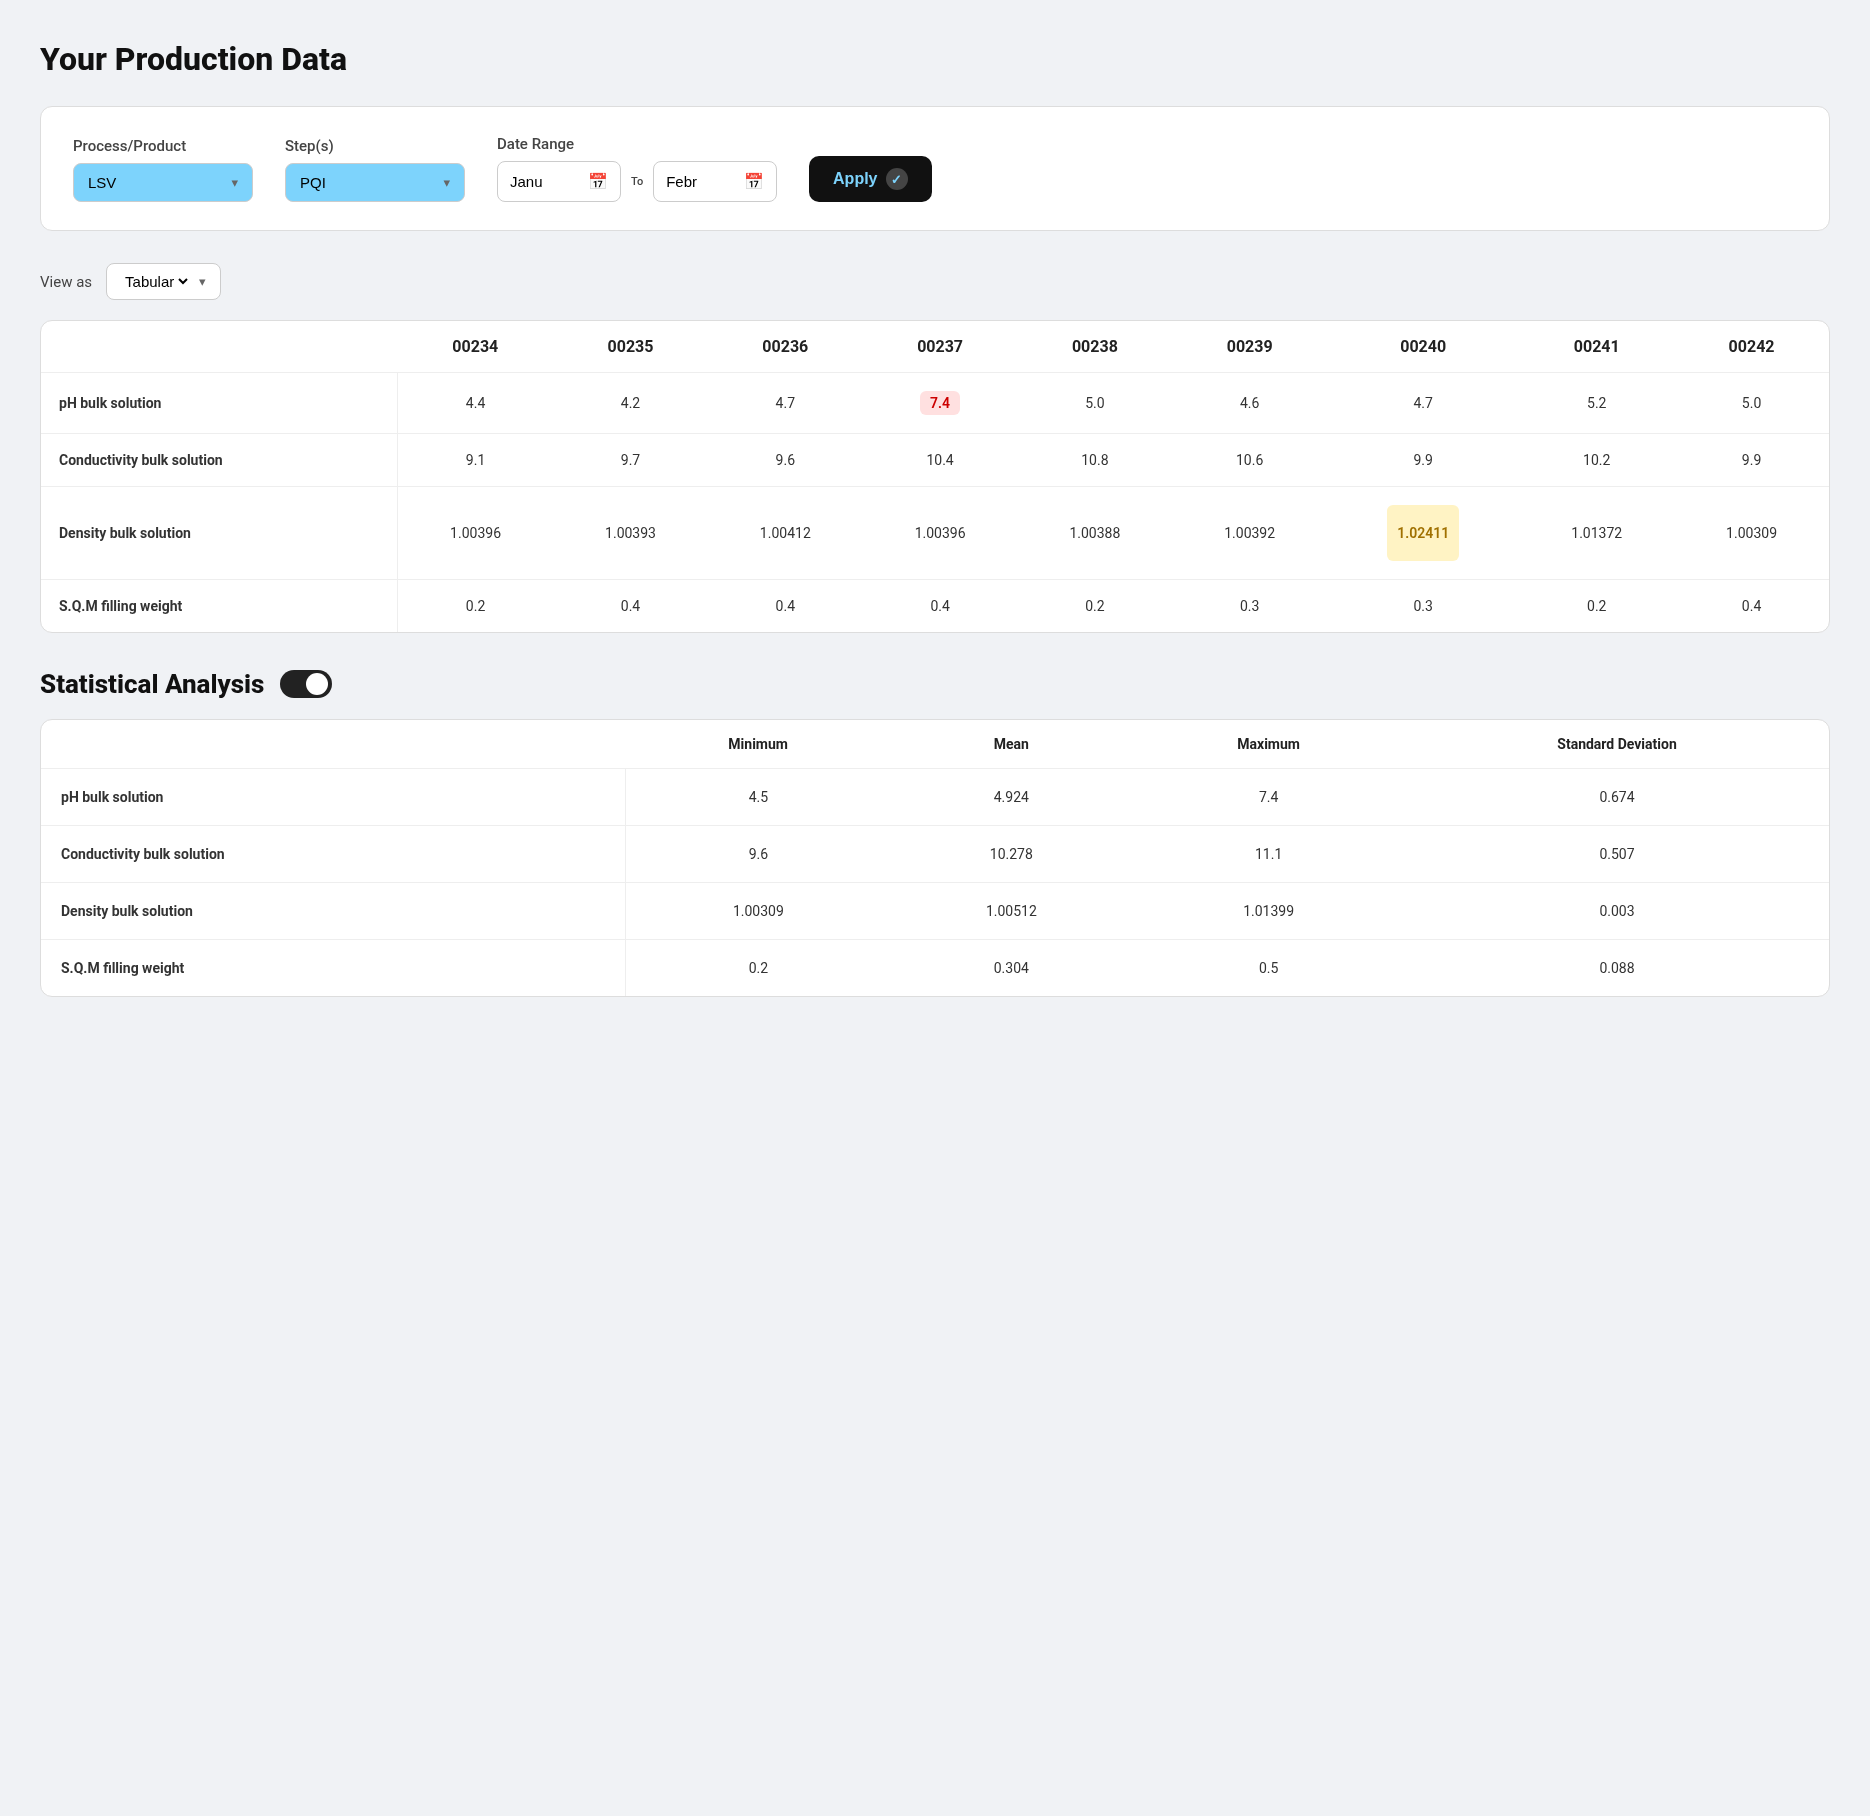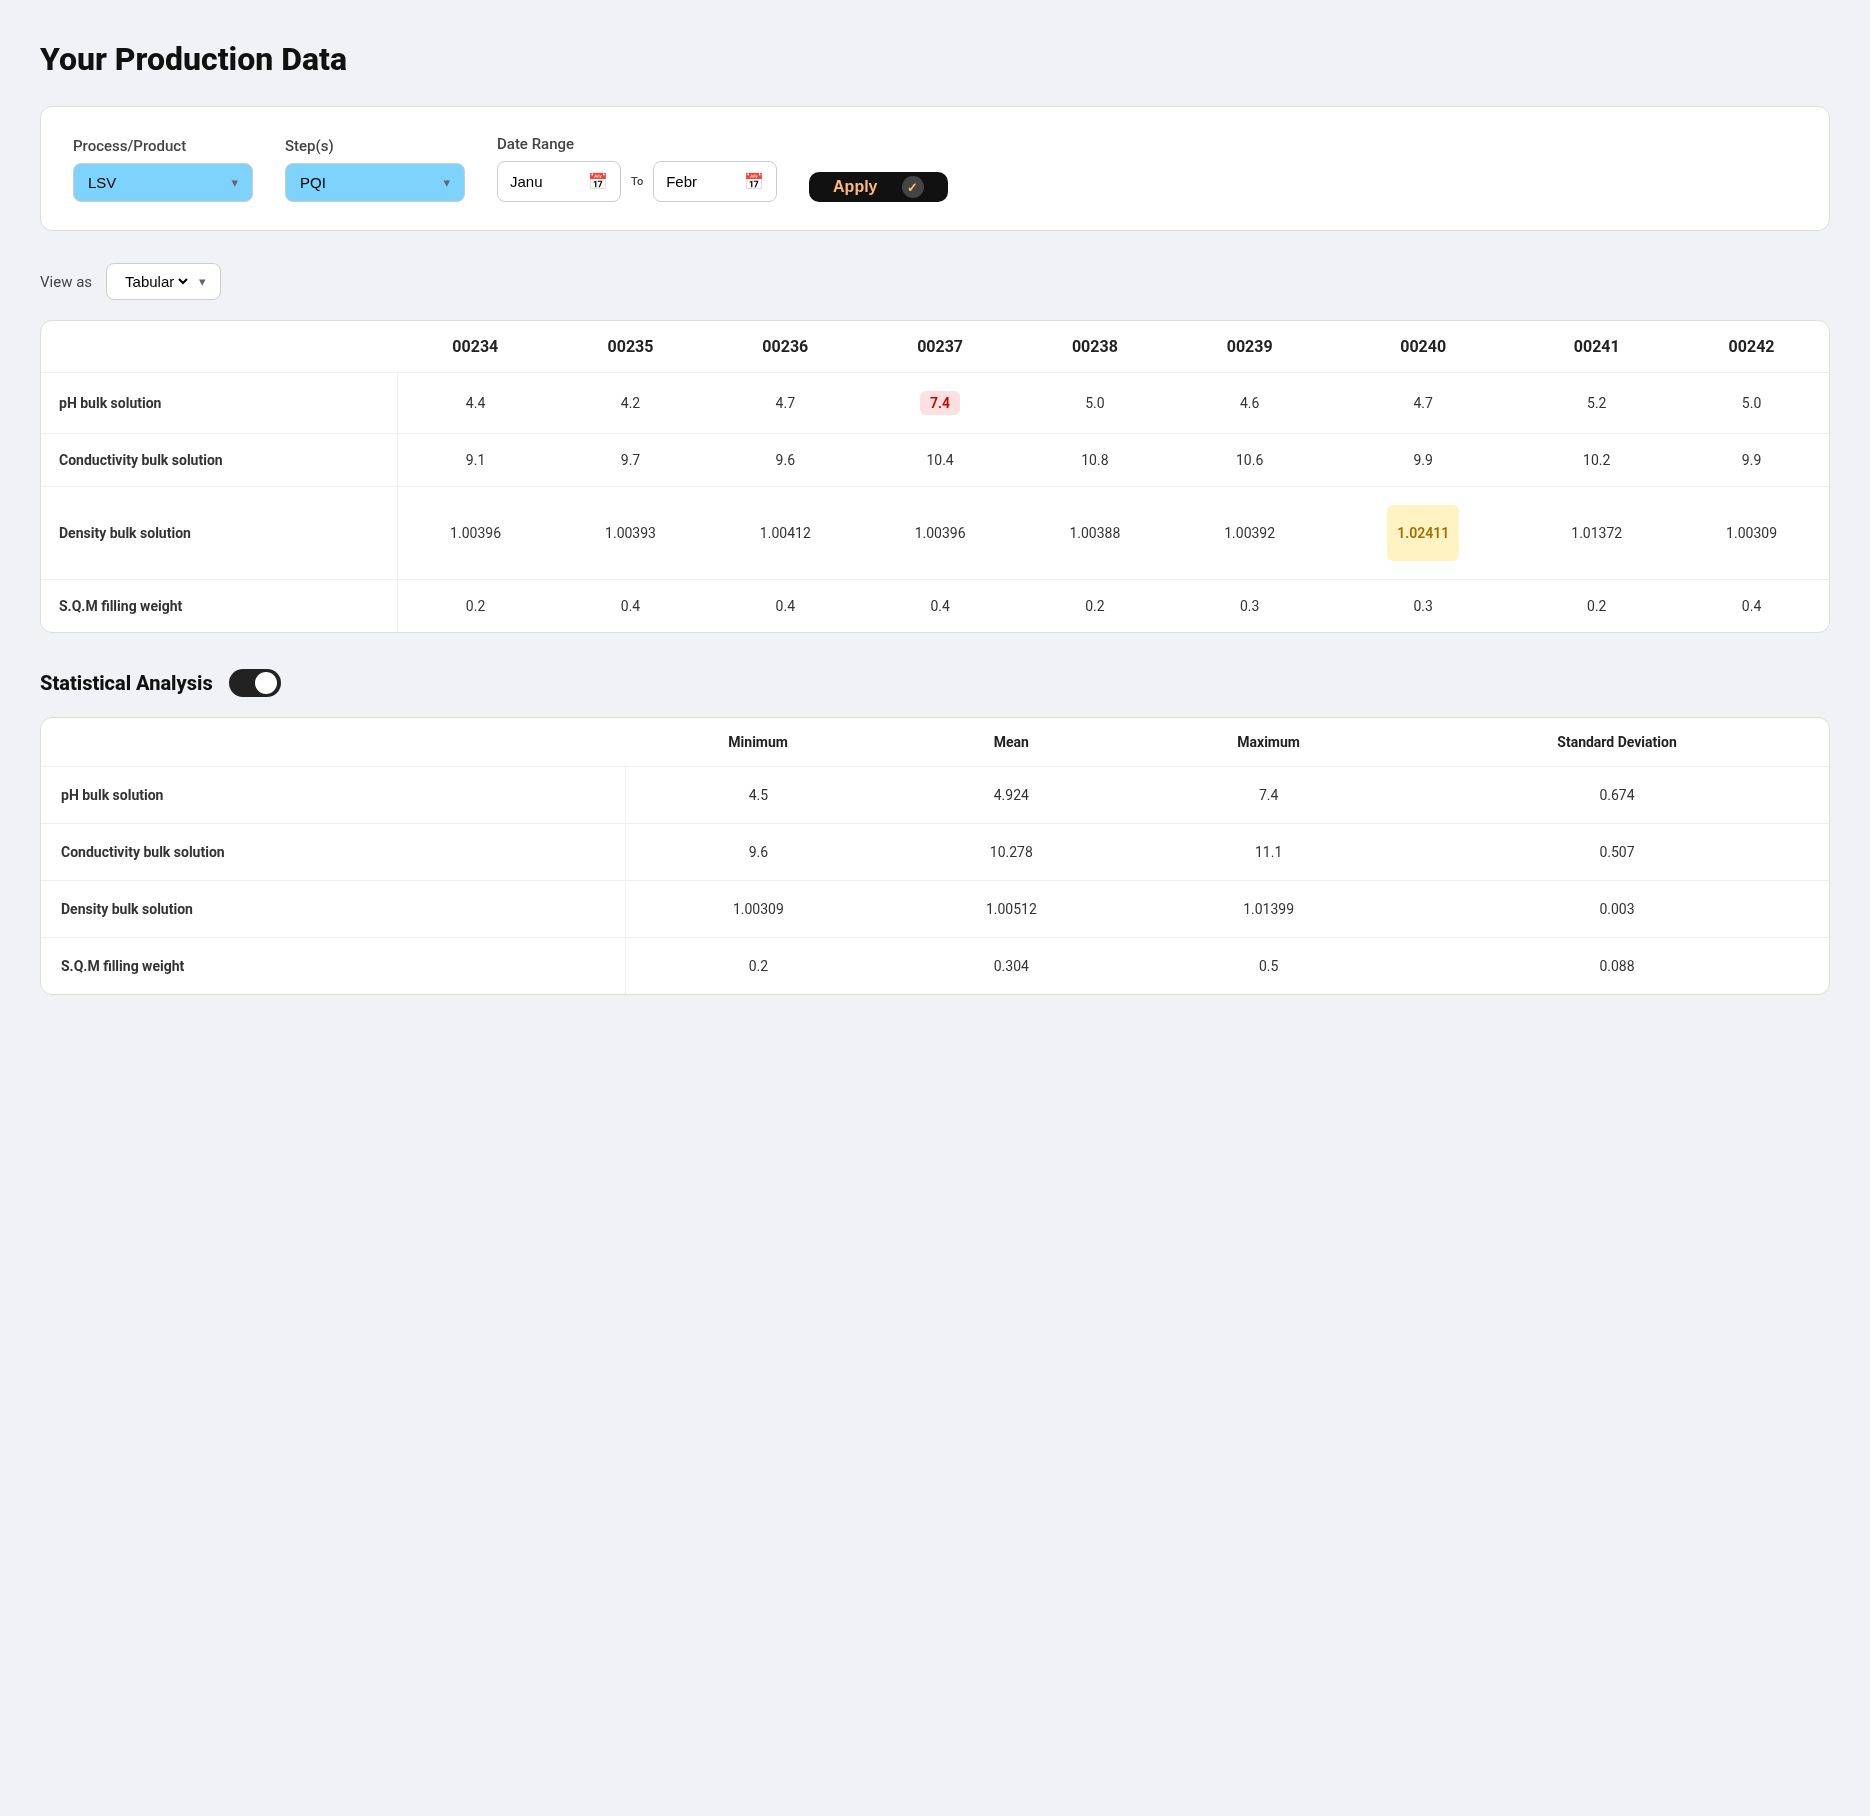--- a/index.html
+++ b/index.html
@@ -87,30 +87,30 @@
       width: 70px;
       cursor: pointer;
     }
     .to-label {
       font-size: 11px;
       color: #444;
       font-weight: 500;
     }
     .apply-btn {
       background: #111;
-      color: #fdba74;
+      color: #7dd3fc;
       border: none;
       border-radius: 10px;
-      padding: 4px 24px;
+      padding: 12px 24px;
       font-size: 16px;
       font-weight: 700;
       cursor: pointer;
       display: flex;
       align-items: center;
-      gap: 24px;
+      gap: 8px;
       white-space: nowrap;
     }
     .apply-btn .check-icon {
       background: #444;
       border-radius: 50%;
       width: 22px;
       height: 22px;
       display: flex;
       align-items: center;
       justify-content: center;
@@ -198,21 +198,21 @@
       font-weight: 600;
       display: inline-block;
     }
     .section-title-row {
       display: flex;
       align-items: center;
       gap: 16px;
       margin-bottom: 20px;
     }
     .section-title {
-      font-size: 20px;
+      font-size: 26px;
       font-weight: 800;
       color: #111;
     }
     .toggle-switch {
       position: relative;
       width: 52px;
       height: 28px;
       cursor: pointer;
     }
     .toggle-switch input {

